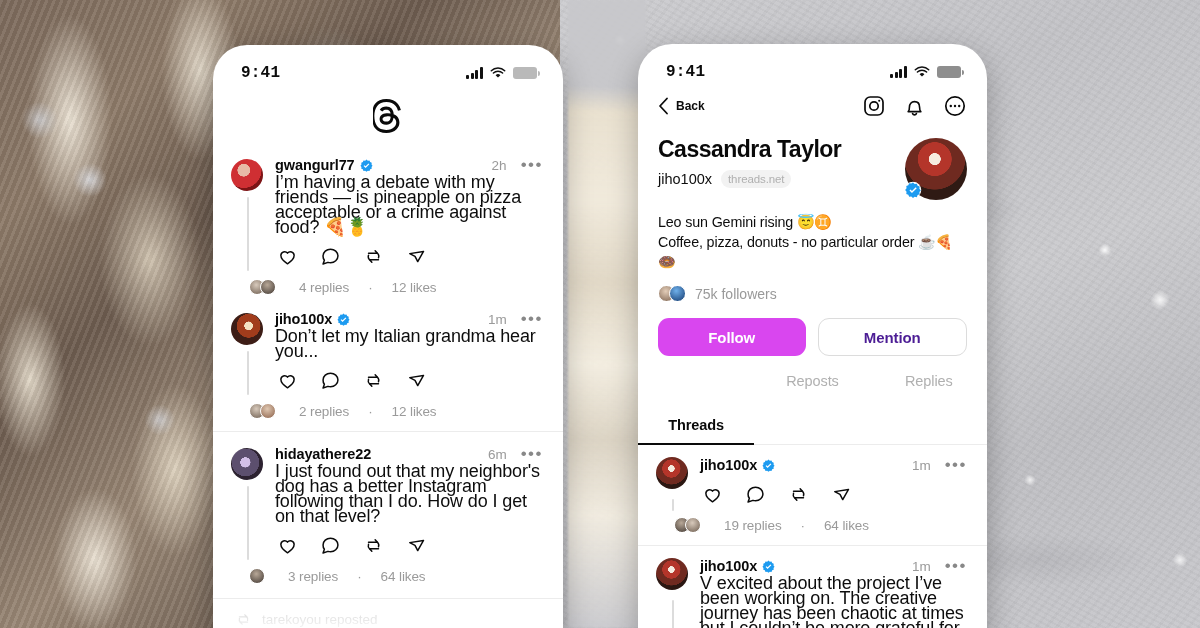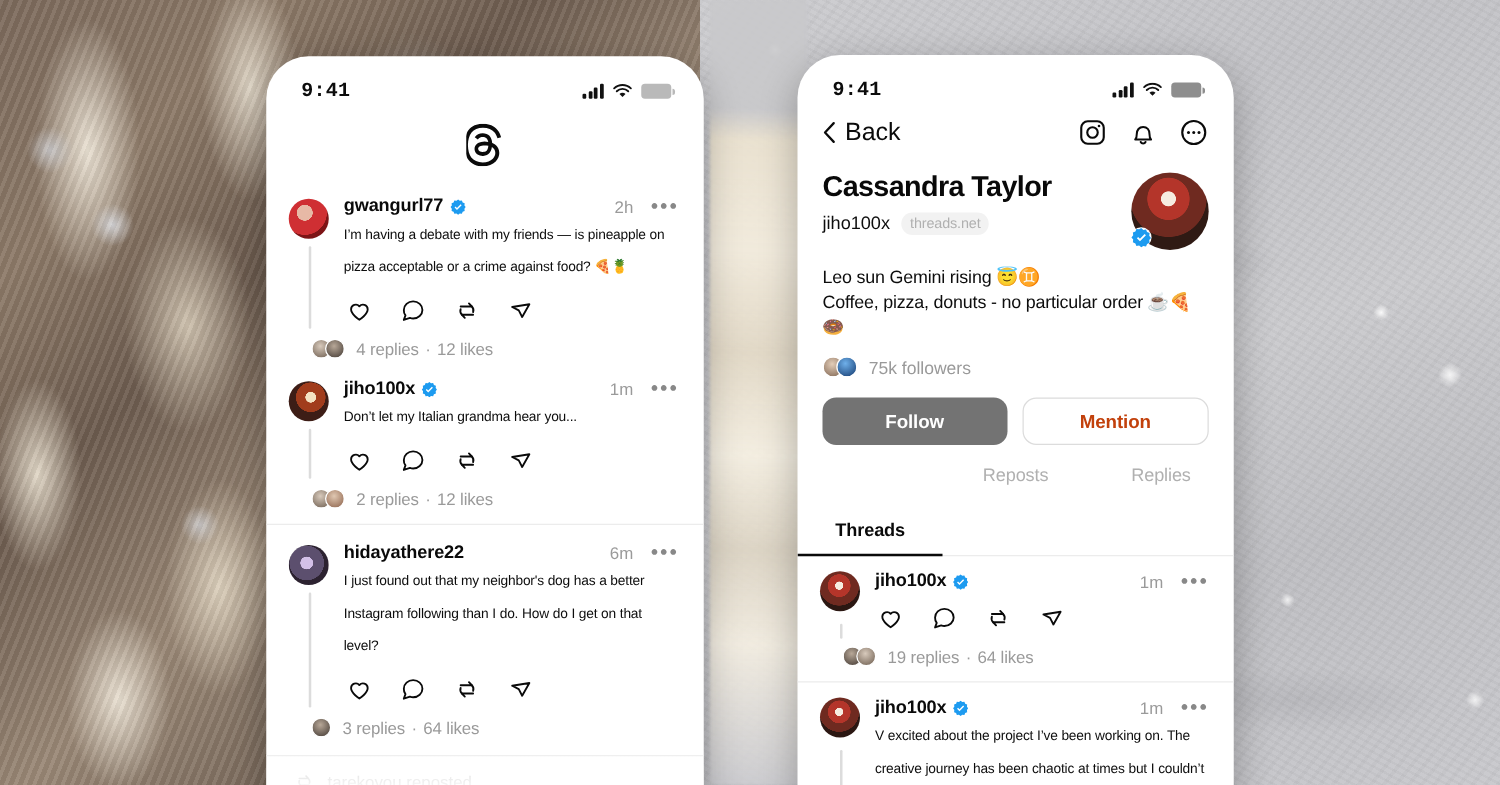--- a/index.html
+++ b/index.html
@@ -129,26 +129,26 @@
     position: absolute; left: 15.5px; top: 40px; bottom: 26px; width: 2px; background: #dcdcdc; border-radius:1px;
   }
   .post-body { padding-right: 2px; }
   .post-head { display:flex; align-items:center; gap: 5px; }
   .uname { font-size: 14.5px; font-weight: 700; color: #0a0a0a; letter-spacing:-.1px; }
   .verified { width: 13px; height: 13px; flex:0 0 13px; }
   .spacer { flex: 1 }
   .ts { font-size: 13.5px; color: #9a9a9a; }
   .dots { color:#888; font-size:17px; letter-spacing:1.5px; line-height:10px; padding-left:9px; cursor:pointer;}
   .post-text {
-    font-size: 11px; line-height: 26px; color: #0d0d0d; margin-top: 2px;
+    font-size: 18px; line-height: 15px; color: #0d0d0d; margin-top: 2px;
     letter-spacing:-.15px; word-spacing:.1px;
   }
   .actions { display:flex; gap: 22px; margin: 11px 0 0 2px; }
   .actions svg { cursor:pointer; }
-  .meta { display:flex; align-items:center; gap: 9px; margin: 12px 0 2px -26px; }
+  .meta { display:flex; align-items:center; gap: 23px; margin: 12px 0 2px -26px; }
   .facepile { display:flex; }
   .facepile span {
     width:16px;height:16px;border-radius:50%;border:1.5px solid #fff; margin-left:-5px; display:block;
   }
   .facepile span:first-child { margin-left:0 }
   .fp1{background:radial-gradient(circle at 45% 35%,#d8cabc,#6a5a4c)}
   .fp2{background:radial-gradient(circle at 45% 35%,#b8a898,#3f3630)}
   .fp3{background:radial-gradient(circle at 45% 35%,#e0c8b2,#8a5f48)}
   .meta-text { font-size: 13.5px; color: #9a9a9a; letter-spacing:-.1px; }
   .repost-row {
@@ -160,21 +160,21 @@
     background: linear-gradient(to bottom, rgba(255,255,255,0), rgba(255,255,255,.92) 75%, #fff);
     pointer-events:none;
   }
 
   
   .nav {
     display:flex; align-items:center; justify-content:space-between;
     padding: 4px 20px 6px 20px;
   }
   .back { display:flex; align-items:center; gap:7px; cursor:pointer; }
-  .back-label { font-size:20px; color:#0b0b0b; font-weight:400; }
+  .back-label { font-size:12px; color:#0b0b0b; font-weight:700; }
   .nav-icons { display:flex; align-items:center; gap: 17px; }
   .profile-head { padding: 12px 20px 0 20px; display:flex; align-items:flex-start; }
   .ph-left { flex:1; min-width:0; }
   .display-name { font-size: 23px; font-weight: 700; color:#090909; letter-spacing:-.5px; }
   .handle-row { display:flex; align-items:center; gap:9px; margin-top:7px; }
   .handle { font-size:14.5px; color:#0d0d0d; }
   .chip {
     font-size:11.5px; color:#b0b0b0; background:#f2f2f2; border-radius:11px;
     padding: 3px 7px; letter-spacing:-.1px;
   }
@@ -192,22 +192,22 @@
   .fr-faces span { width:17px;height:17px;border-radius:50%;border:1.6px solid #fff;margin-left:-6px;display:block }
   .fr-faces span:first-child{margin-left:0}
   .frf1{background:radial-gradient(circle at 45% 35%,#e3cdb8,#7d6350)}
   .frf2{background:radial-gradient(circle at 42% 32%,#6fb0ea,#13396e)}
   .followers-text { font-size:14px; color:#999; }
   .btn-row { display:flex; gap:12px; padding: 16px 20px 0 20px; }
   .btn {
     flex:1; height:38px; border-radius:11px; display:flex; align-items:center; justify-content:center;
     font-size:15px; font-weight:700; cursor:pointer; letter-spacing:-.1px;
   }
-  .btn-primary { background:#737373; color:#fff; }
-  .btn-outline { background:#fff; color:#c2410c; border:1px solid #dcdcdc; font-weight:600; }
+  .btn-primary { background:#d946ef; color:#fff; }
+  .btn-outline { background:#fff; color:#4c1d95; border:1px solid #dcdcdc; font-weight:600; }
   .tabs { display:flex; margin-top: 17px; border-bottom:1px solid #ececec; }
   .tab {
     flex:1; text-align:center; padding-bottom: 11px; font-size:14.5px; color:#b0b0b0;
     cursor:pointer; position:relative; letter-spacing:-.1px;
   }
   .tab.active { color:#0a0a0a; font-weight:700;margin-top:44px; }
   .tab.active::after {
     content:""; position:absolute; left:0; right:0; bottom:-1px; height:2px; background:#0a0a0a;
   }
   .rpost { display:grid; grid-template-columns: 44px 1fr; padding: 12px 18px 0 18px; position:relative; }

